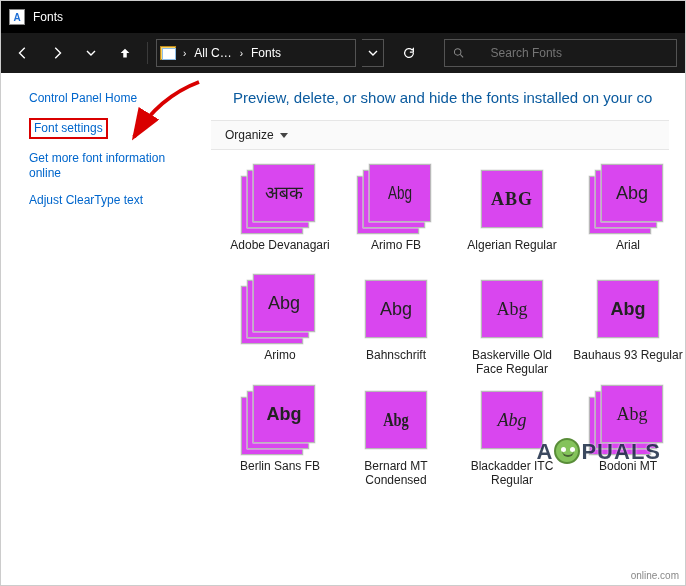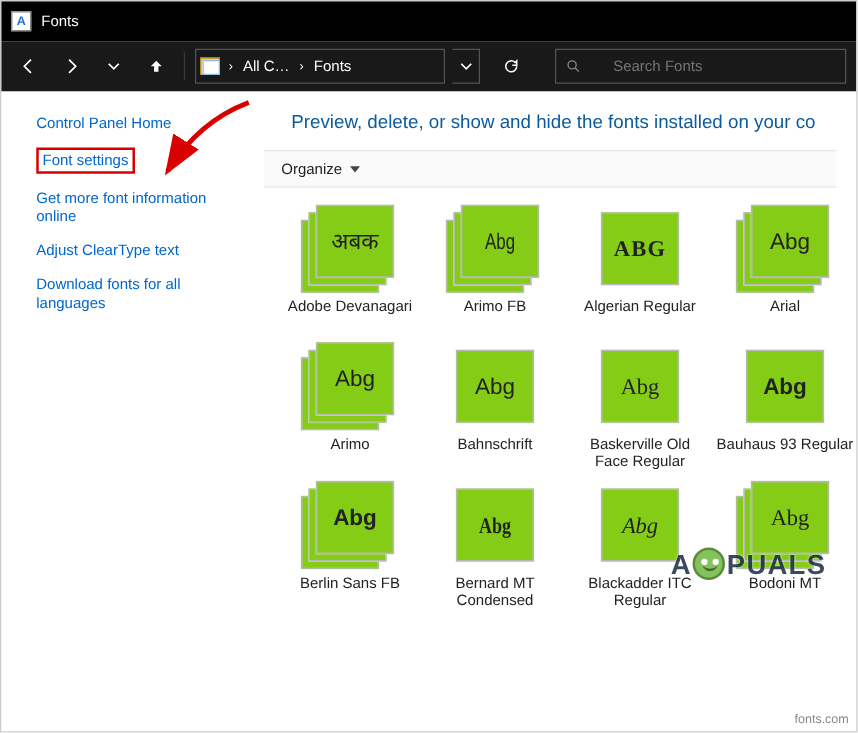--- a/index.html
+++ b/index.html
@@ -27,21 +27,21 @@
   .sidebar a{display:block;color:#0066cc;text-decoration:none;font-size:12px;margin-bottom:12px;line-height:1.25;cursor:pointer;}
   .sidebar a.highlight{border:2px solid #d90000;padding:1px 3px;display:inline-block;margin-bottom:12px;}
   .main{flex:1;padding:10px 16px 0 0;overflow:hidden;}
   .main-title{color:#0a5a9e;font-size:15px;padding:6px 10px 14px 22px;white-space:nowrap;overflow:hidden;}
   .toolbar{border-top:1px solid #e6e6e6;border-bottom:1px solid #e6e6e6;background:#fafafa;height:30px;display:flex;align-items:center;padding:0 14px;}
   .organize{color:#222;font-size:12px;display:flex;align-items:center;gap:6px;cursor:pointer;}
   .organize .tri{width:0;height:0;border-left:4px solid transparent;border-right:4px solid transparent;border-top:5px solid #444;}
   .grid{padding:14px 4px 10px 14px;display:grid;grid-template-columns:repeat(4,110px);gap:8px 6px;justify-content:start;}
   .font-item{display:flex;flex-direction:column;align-items:center;width:110px;}
   .thumb{position:relative;width:78px;height:70px;margin-bottom:4px;}
-  .page{position:absolute;width:62px;height:58px;background:#84cc16;border:1px solid #b8b8b8;box-shadow:0 0 0 0.5px #ddd;}
+  .page{position:absolute;width:62px;height:58px;background:#d946ef;border:1px solid #b8b8b8;box-shadow:0 0 0 0.5px #ddd;}
   .p3{left:0;top:12px;}
   .p2{left:6px;top:6px;}
   .p1{left:12px;top:0;display:flex;align-items:center;justify-content:center;}
   .single .p1{left:8px;top:6px;}
   .sample{font-size:18px;color:#222;line-height:1;}
   .font-label{text-align:center;font-size:12px;color:#222;line-height:1.2;min-height:28px;}
   .arrow-annot{position:absolute;left:128px;top:76px;pointer-events:none;}
   .watermark{position:absolute;right:24px;bottom:120px;opacity:.85;font-size:22px;font-weight:700;color:#1a2a44;letter-spacing:1px;pointer-events:none; text-shadow:0 0 2px #fff;}
   .watermark .face{display:inline-block;width:26px;height:26px;background:#6fb93f;border-radius:50%;vertical-align:-5px;border:2px solid #3d7a17;position:relative;margin:0 1px;}
   .watermark .face::before{content:"";position:absolute;left:5px;top:7px;width:5px;height:5px;background:#fff;border-radius:50%;box-shadow:9px 0 0 #fff;}
@@ -114,21 +114,20 @@
     </defs>
   <path d="M70,5 Q30,20 5,60" stroke="#d90000" stroke-width="4" fill="none" marker-end="url(#ah)"></path>
 </svg>
 
 <div class="content">
   <div class="sidebar">
     <a>Control Panel Home</a>
     <a class="highlight">Font settings</a>
     <a>Get more font information online</a>
     <a>Adjust ClearType text</a>
-    <a>Download fonts for all languages</a>
   </div>
 
   <div class="main">
     <div class="main-title">Preview, delete, or show and hide the fonts installed on your co</div>
     <div class="toolbar">
       <div class="organize">
         <span>Organize</span>
         <span class="tri"></span>
       </div>
     </div>
@@ -241,13 +240,13 @@
           </div>
           <div class="font-label">Bodoni MT</div>
         </div>
       </div>
   </div>
 </div>
 
 <div class="watermark">
   <span>A</span><span class="face"></span><span>PUALS</span>
 </div>
-<div class="srcmark">fonts.com</div>
+<div class="srcmark">online.com</div>
 
 </body></html>

